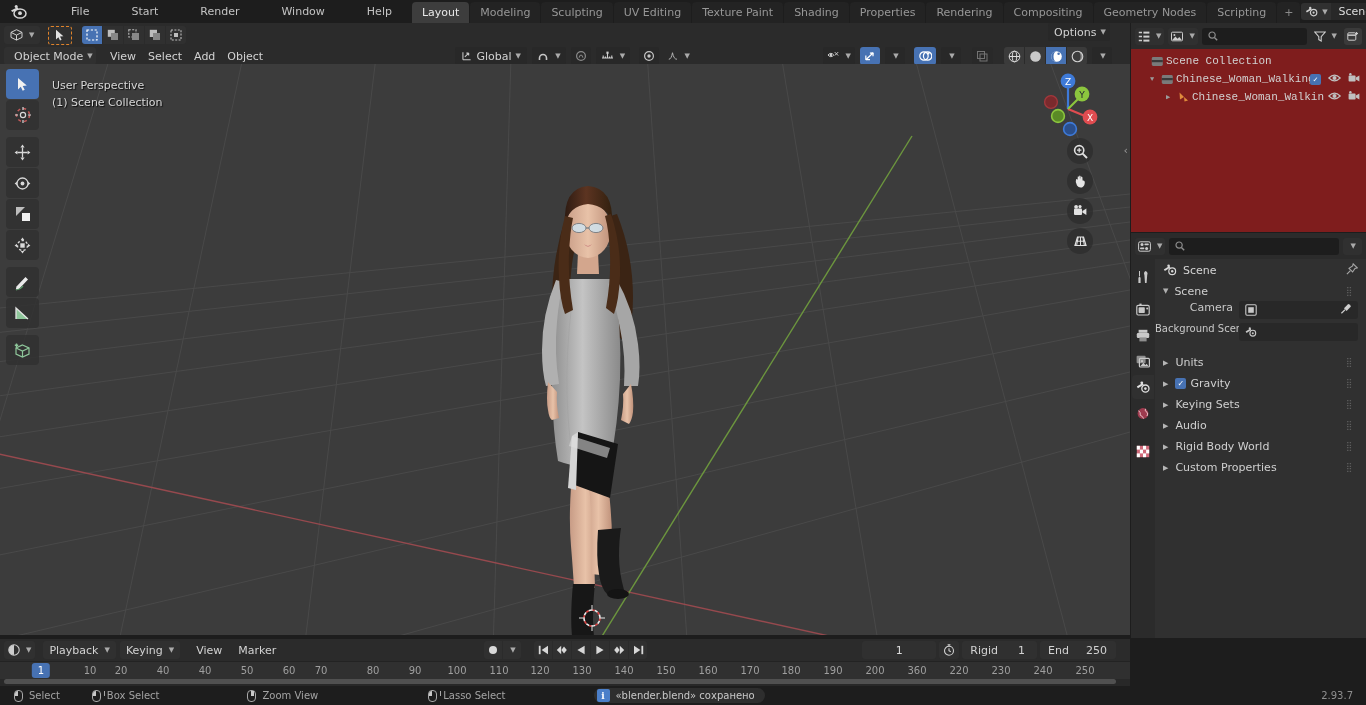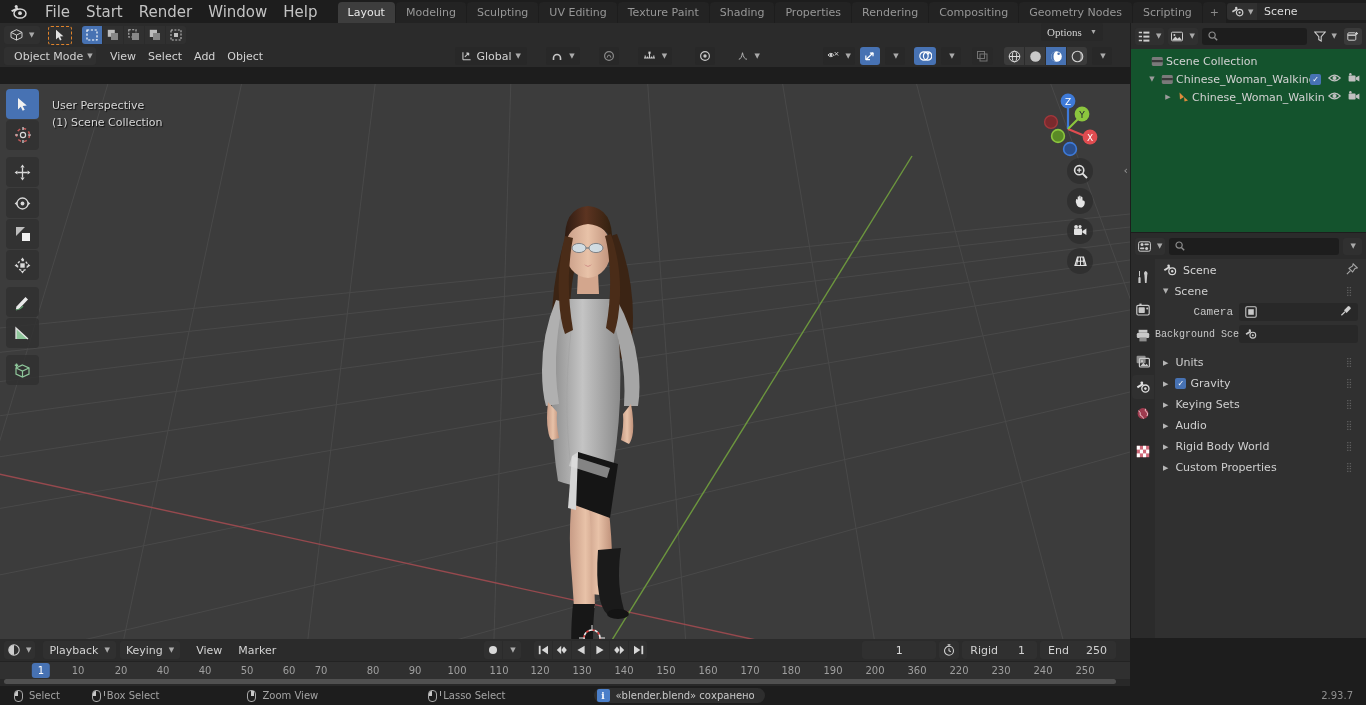--- a/index.html
+++ b/index.html
@@ -14,21 +14,21 @@
   }
   #app { position: relative; width: 1366px; height: 705px; }
 
   
   .topbar {
     position: absolute; left: 0; top: 0; width: 1366px; height: 23px;
     background: #1d1d1d; display: flex; align-items: center;
   }
   .blender-logo { margin-left: 10px; margin-right: 10px; width: 18px; height: 18px;
     display: flex; align-items: center; justify-content: center; }
-  .menu-item { padding: 3px 8px; color: #c3c3c3; font-size: 15px; border-radius: 3px; white-space: nowrap; }
+  .menu-item { padding: 3px 8px; color: #c3c3c3; font-size: 11px; border-radius: 3px; white-space: nowrap; margin-left: 26px; }
   .wk-tabs { display: flex; align-items: center; margin-left: 12px; height: 23px; }
   .wk-tab {
     padding: 4px 10px 5px 10px; font-size: 11px; color: #979797;
     background: #232323; margin-right: 1px; height: 21px; line-height: 13px;
     border-top-left-radius: 4px; border-top-right-radius: 4px; align-self: flex-end;
     white-space: nowrap;
   }
   .wk-tab.active { background: #3d3d3d; color: #e8e8e8; }
   .wk-tab.plus { padding: 4px 7px; color: #8a8a8a; }
   .topbar-right { margin-left: auto; display: flex; align-items: center; padding-right: 4px; gap: 4px; }
@@ -64,21 +64,21 @@
   .chev { font-size: 7px; color: #aaa; margin-left: 2px; }
   .seg { display: flex; gap: 1px; background: transparent; }
   .seg .sgi { background: #303030; width: 20px; height: 18px; display: flex;
     align-items: center; justify-content: center; }
   .seg .sgi:first-child { border-radius: 3px 0 0 3px; }
   .seg .sgi:last-child { border-radius: 0 3px 3px 0; }
   .seg .sgi.on { background: #4772b3; }
 
   
   .viewport {
-    position: absolute; left: 0; top: 84px; width: 1130px; height: 571px;
+    position: absolute; left: 0; top: 64px; width: 1130px; height: 571px;
     background: #3c3c3c; overflow: hidden;
   }
   .vp-text { position: absolute; left: 52px; top: 13px; font-size: 11px; color: #d6d6d6;
     text-shadow: 1px 1px 1px rgba(0,0,0,.8); line-height: 17px; }
   .toolbar-left {
     position: absolute; left: 6px; top: 5px; width: 33px;
     display: flex; flex-direction: column; gap: 1px;
   }
   .tool {
     width: 33px; height: 30px; background: #303030cc; border-radius: 4px;
@@ -96,21 +96,21 @@
   }
   .side-arrow { position: absolute; right: 2px; top: 80px; color: #9a9a9a; font-size: 11px; }
 
   
   .outliner { position: absolute; left: 1131px; top: 23px; width: 235px; height: 209px; background: #2b2b2b; }
   .outl-header { height: 26px; display: flex; align-items: center; gap: 4px; padding: 0 4px; background: #2b2b2b; }
   .search-box {
     background: #1d1d1d; border-radius: 3px; height: 17px; flex: 1; display: flex;
     align-items: center; padding: 0 6px; gap: 4px; color: #777; font-size: 10px;
   }
-  .outl-body { background: #14532d; height: 183px; padding-top: 3px; font-size: 11px; }
+  .outl-body { background: #7f1d1d; height: 183px; padding-top: 3px; font-size: 11px; font-family: Liberation Mono, monospace; }
   .outl-row { height: 18px; display: flex; align-items: center; padding-right: 6px; color: #d2d2d2; }
   .outl-row .tri { width: 14px; text-align: center; font-size: 7px; color: #9b9b9b; }
   .outl-row .oicon { width: 17px; display: flex; align-items: center; justify-content: center; }
   .outl-row .olabel { flex: 1; overflow: hidden; white-space: nowrap; }
   .outl-right { display: flex; gap: 7px; align-items: center; }
   .cbx { width: 11px; height: 11px; border-radius: 2px; background: #4772b3;
     display: flex; align-items: center; justify-content: center; color: #fff; font-size: 8px; }
 
   
   .props { position: absolute; left: 1131px; top: 233px; width: 235px; height: 405px; background: #303030; }
@@ -119,21 +119,21 @@
   .props-tabs { width: 24px; background: #2b2b2b; padding-top: 6px; display: flex;
     flex-direction: column; align-items: center; gap: 2px; }
   .ptab { width: 22px; height: 24px; display: flex; align-items: center; justify-content: center; border-radius: 4px 0 0 4px; }
   .ptab.active { background: #303030; }
   .props-content { flex: 1; background: #303030; padding: 0; }
   .breadcrumb { height: 22px; display: flex; align-items: center; gap: 6px; padding: 0 8px; color: #d5d5d5; font-size: 11px; }
   .pin { margin-left: auto; color: #a0a0a0; font-size: 11px; }
   .panel-head { height: 20px; display: flex; align-items: center; gap: 6px; padding: 0 8px; color: #cfcfcf; font-size: 11px; }
   .panel-head .tri { font-size: 7px; color: #b0b0b0; }
   .dots { margin-left: auto; color: #5d5d5d; letter-spacing: 1px; font-size: 9px; line-height: 5px; width: 12px; }
-  .prow { height: 22px; display: flex; align-items: center; padding: 0 8px 0 0; gap: 6px; font-family: Liberation Mono, monospace; }
+  .prow { height: 22px; display: flex; padding: 0 8px 0 0; gap: 6px; }
   .plabel { width: 78px; text-align: right; color: #c8c8c8; font-size: 11px; white-space: nowrap; }
   .pfield { flex: 1; height: 18px; background: #282828; border-radius: 3px; display: flex;
     align-items: center; padding: 0 6px; gap: 5px; }
   .pfield .eyedrop { margin-left: auto; color: #c6c6c6; font-size: 10px; }
   .sect { height: 21px; display: flex; align-items: center; gap: 7px; padding: 0 8px; color: #d0d0d0; font-size: 11px; }
   .sect .tri { font-size: 7px; color: #b5b5b5; }
 
   
   .timeline { position: absolute; left: 0; top: 639px; width: 1130px; height: 47px; background: #2b2b2b; }
   .tl-header { height: 22px; display: flex; align-items: center; padding: 0 4px; gap: 4px; }
@@ -285,21 +285,21 @@
           <rect x="3" y="3" width="6" height="6" fill="#ccc"></rect>
         </svg>
       <span>Object Mode</span>
       <span class="chev" style="margin-left:auto;">▼</span>
     </div>
     <div class="hbtn flat" style="margin-left:8px;">View</div>
     <div class="hbtn flat">Select</div>
     <div class="hbtn flat">Add</div>
     <div class="hbtn flat">Object</div>
 
-    <div style="position:absolute;left:455px;display:flex;align-items:flex-end;gap:19px;">
+    <div style="position:absolute;left:455px;display:flex;align-items:flex-end;gap:5px;">
       <div class="hbtn dark" style="width:72px;">
         <svg width="12" height="12" viewBox="0 0 12 12">
             <path d="M2 10 L2 2 M2 10 L10 10" stroke="#c8c8c8" stroke-width="1.1" fill="none"></path>
             <path d="M4 7 L8 3 M8 3 L5.6 3 M8 3 L8 5.4" stroke="#c8c8c8" stroke-width="1.1" fill="none"></path>
           </svg>
         <span>Global</span>
         <span class="chev" style="margin-left:auto;">▼</span>
       </div>
       <div class="hbtn dark icon-only" style="width:34px;">
         <svg width="12" height="12" viewBox="0 0 12 12">
@@ -394,21 +394,21 @@
               <circle cx="6.5" cy="6.5" r="5.3" fill="none" stroke="#cfcfcf" stroke-width="1.1"></circle>
               <path d="M6.5 1.2 A5.3 5.3 0 0 1 6.5 11.8 A3.1 5.3 0 0 0 6.5 1.2" fill="#cfcfcf" opacity=".55"></path>
             </svg>
         </div>
       </div>
       <div class="hbtn dark icon-only" style="width:17px;">
           <span class="chev">▼</span>
         </div>
     </div>
 
-    <div class="hbtn dark" style="position:absolute;right:27px;top:-22px;width:62px;font-family:Liberation Serif, serif;">
+    <div class="hbtn dark" style="position:absolute;right:20px;top:-22px;width:62px;">
       <span>Options</span>
       <span class="chev" style="margin-left:auto;">▼</span>
     </div>
   </div>
 
   <div class="viewport">
     <svg width="1130" height="571" viewBox="0 0 1130 571" style="position:absolute;left:0;top:0;">
       <defs>
         <linearGradient id="dress" x1="0" y1="0" x2="1" y2="0">
           <stop offset="0%" stop-color="#8f8f8f"></stop>
@@ -974,21 +974,21 @@
           <div class="rlabel" style="border-radius:0 3px 3px 0;padding:0 12px;">1</div>
         </div>
         <div class="tl-range">
           <div class="rlabel" style="border-radius:3px 0 0 3px;">End</div>
           <div class="rlabel" style="border-radius:0 3px 3px 0;padding:0 9px;">250</div>
         </div>
       </div>
     </div>
 
     <div class="tl-ruler">
-      <span class="tick" style="left:78px;">10</span>
+      <span class="tick" style="left:90px;">10</span>
       <span class="tick" style="left:121px;">20</span>
       <span class="tick" style="left:163px;">40</span>
       <span class="tick" style="left:205px;">40</span>
       <span class="tick" style="left:247px;">50</span>
       <span class="tick" style="left:289px;">60</span>
       <span class="tick" style="left:321px;text-align:center;">70</span>
       <span class="tick" style="left:373px;">80</span>
       <span class="tick" style="left:415px;">90</span>
       <span class="tick" style="left:457px;">100</span>
       <span class="tick" style="left:499px;">110</span>

